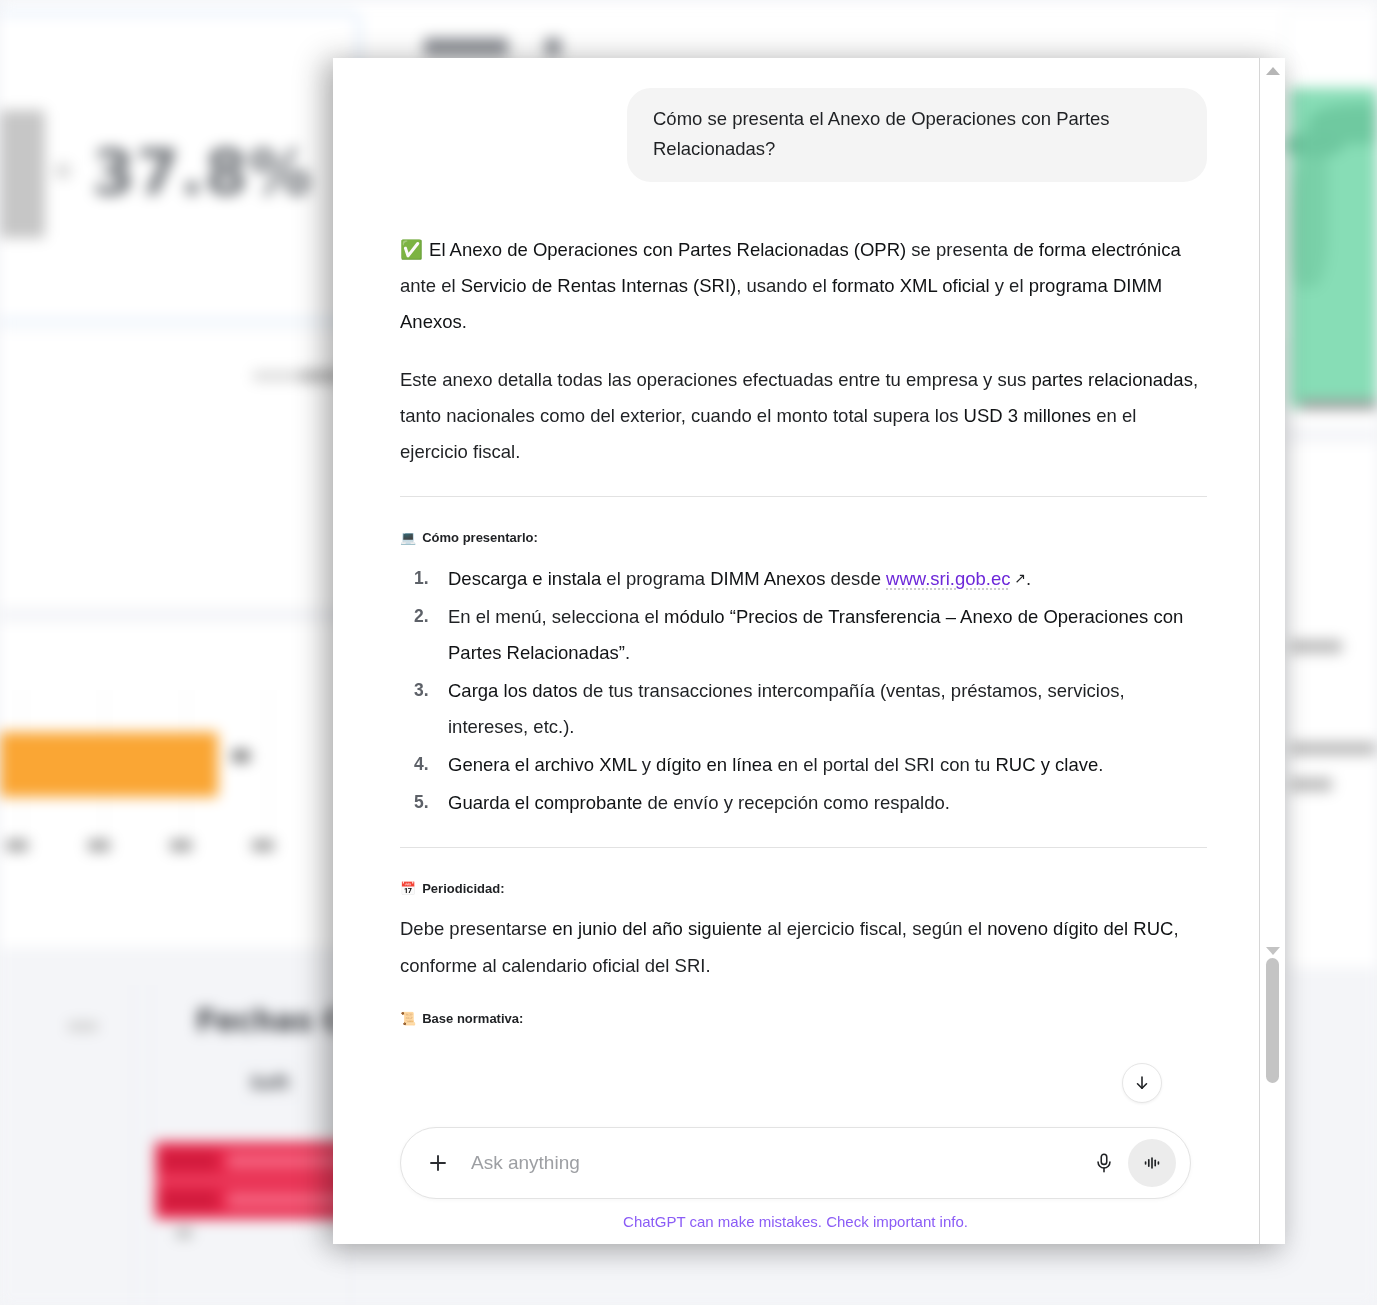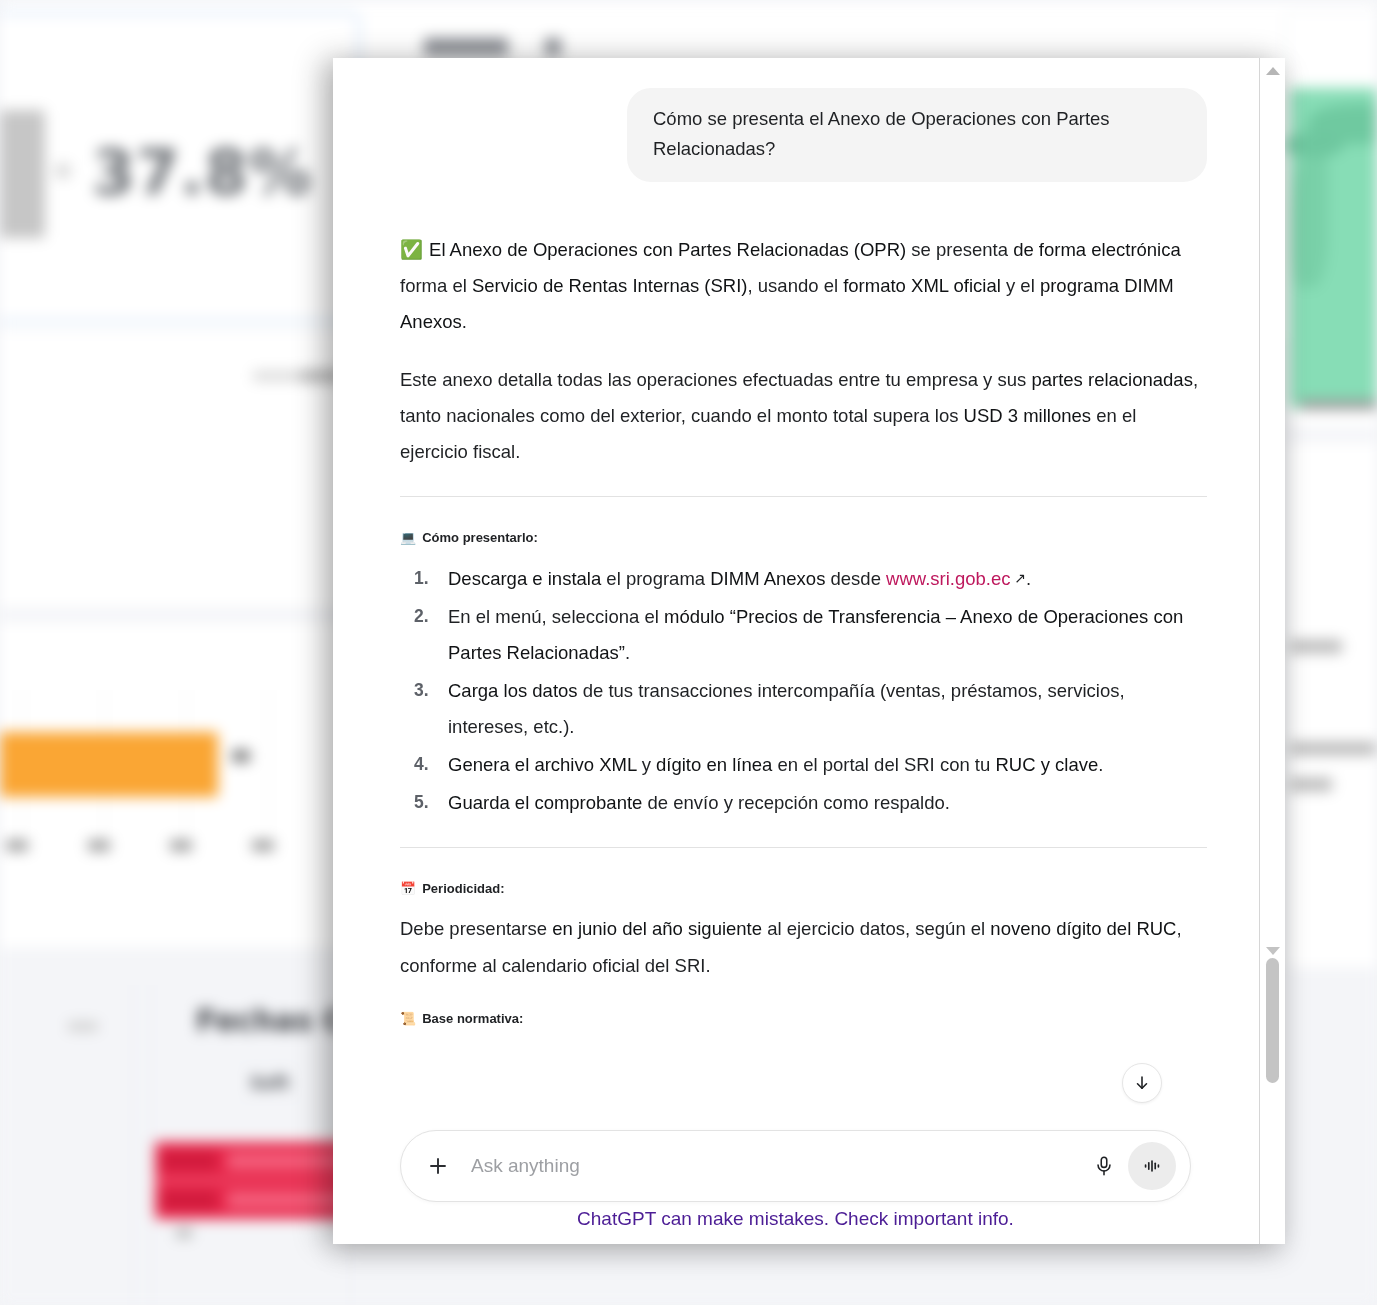--- a/index.html
+++ b/index.html
@@ -150,21 +150,22 @@
     padding-left: 48px;
     margin-bottom: 2px;
   }
   ol.steps > li::before {
     content: counter(s) ".";
     position: absolute; left: 14px; top: 0;
     font-weight: 700; color: #5d6168;
     font-size: 17.5px;
   }
   .link {
-    color: #be185d;
+    color: #6d28d9;
+    text-decoration: underline;
     text-decoration-color: #c9c9c9;
     text-decoration-style: dotted;
     text-underline-offset: 4px;
   }
   .ext { font-size: 14px; vertical-align: 2px; }
 
   .plain { margin-bottom: 4px; }
 
   
   #scroll-down-btn {
@@ -219,23 +220,23 @@
   }
   #voice-btn {
     width: 48px; height: 48px; flex: 0 0 48px; margin-left: 6px;
     border-radius: 50%;
     background: #ececec;
     display: flex; align-items: center; justify-content: center;
     color: #1f2124;
   }
   #disclaimer {
     text-align: center;
-    font-size: 19px;
-    color: #4c1d95;
-    margin-top: 6px;
+    font-size: 15px;
+    color: #8b5cf6;
+    margin-top: 14px;
   }
 
   
   #panel-scrollbar {
     position: absolute;
     right: 0; top: 0; bottom: 0;
     width: 26px;
     background: #ffffff;
     border-left: 1px solid #d6d6d6;
     z-index: 7;
@@ -320,21 +321,21 @@
 <div id="chat-panel">
 
   <div id="chat-scroll-area">
     <div id="chat-content">
 
       <div id="user-row">
         <div id="user-bubble">Cómo se presenta el Anexo de Operaciones con Partes Relacionadas?</div>
       </div>
 
       <div class="para">
-        <span class="emoji">✅</span><span><b>El Anexo de Operaciones con Partes Relacionadas (OPR)</b><span> se presenta </span><b>de forma electrónica</b><span> forma el </span><b>Servicio de Rentas Internas (SRI)</b><span>, usando el </span><b>formato XML oficial</b><span> y el </span><b>programa DIMM Anexos</b><span>.</span></span>
+        <span class="emoji">✅</span><span><b>El Anexo de Operaciones con Partes Relacionadas (OPR)</b><span> se presenta </span><b>de forma electrónica</b><span> ante el </span><b>Servicio de Rentas Internas (SRI)</b><span>, usando el </span><b>formato XML oficial</b><span> y el </span><b>programa DIMM Anexos</b><span>.</span></span>
       </div>
 
       <div class="para">
         <span><span>Este anexo detalla todas las operaciones efectuadas entre tu empresa y sus </span><b>partes relacionadas</b><span>, tanto nacionales como del exterior, cuando el monto total supera los </span><b>USD 3 millones</b><span> en el ejercicio fiscal.</span></span>
       </div>
 
       <div class="divider"></div>
 
       <div class="sec-head">
         <span class="emoji">💻</span><span>Cómo presentarlo:</span>
@@ -347,21 +348,21 @@
           <li class="li"><b>Genera el archivo XML</b><span> y </span><b>dígito en línea</b><span> en el portal del SRI con tu </span><b>RUC y clave</b><span>.</span></li>
           <li class="li"><b>Guarda el comprobante</b><span> de envío y recepción como respaldo.</span></li>
         </ol>
 
       <div class="divider"></div>
 
       <div class="sec-head">
         <span class="emoji">📅</span><span>Periodicidad:</span>
       </div>
       <div class="para">
-        <span><span>Debe presentarse </span><b>en junio del año siguiente</b><span> al ejercicio datos, según el </span><b>noveno dígito del RUC</b><span>, conforme al calendario oficial del SRI.</span></span>
+        <span><span>Debe presentarse </span><b>en junio del año siguiente</b><span> al ejercicio fiscal, según el </span><b>noveno dígito del RUC</b><span>, conforme al calendario oficial del SRI.</span></span>
       </div>
 
       <div class="sec-head">
         <span class="emoji">📜</span><span>Base normativa:</span>
       </div>
 
       <div style="height:220px;"></div>
     </div>
   </div>
 

